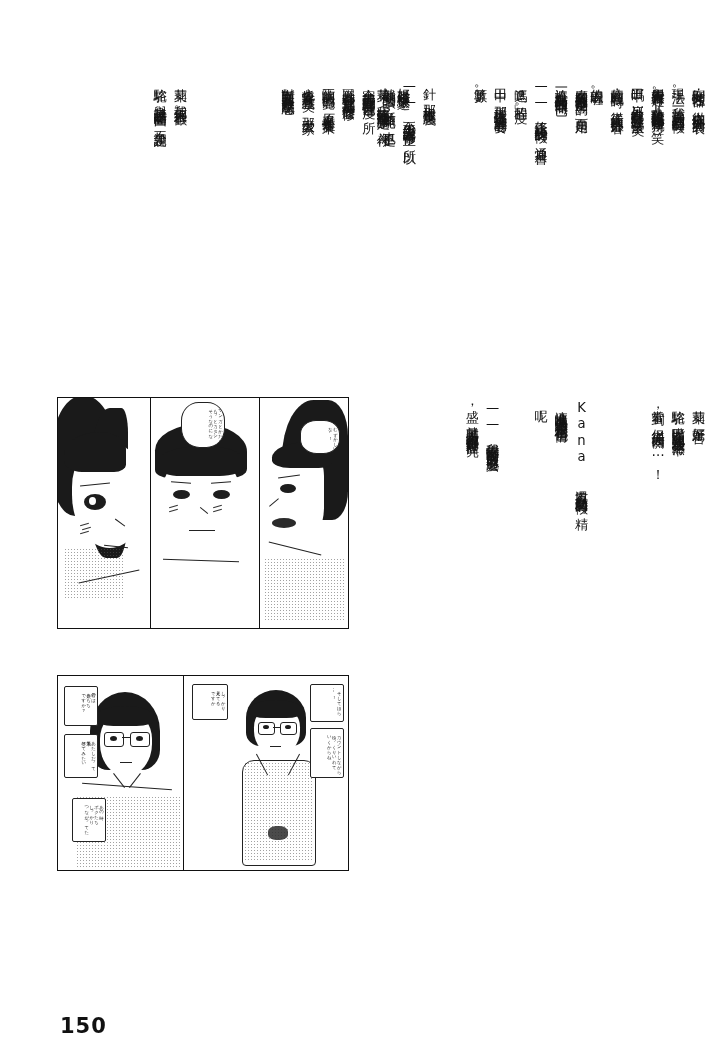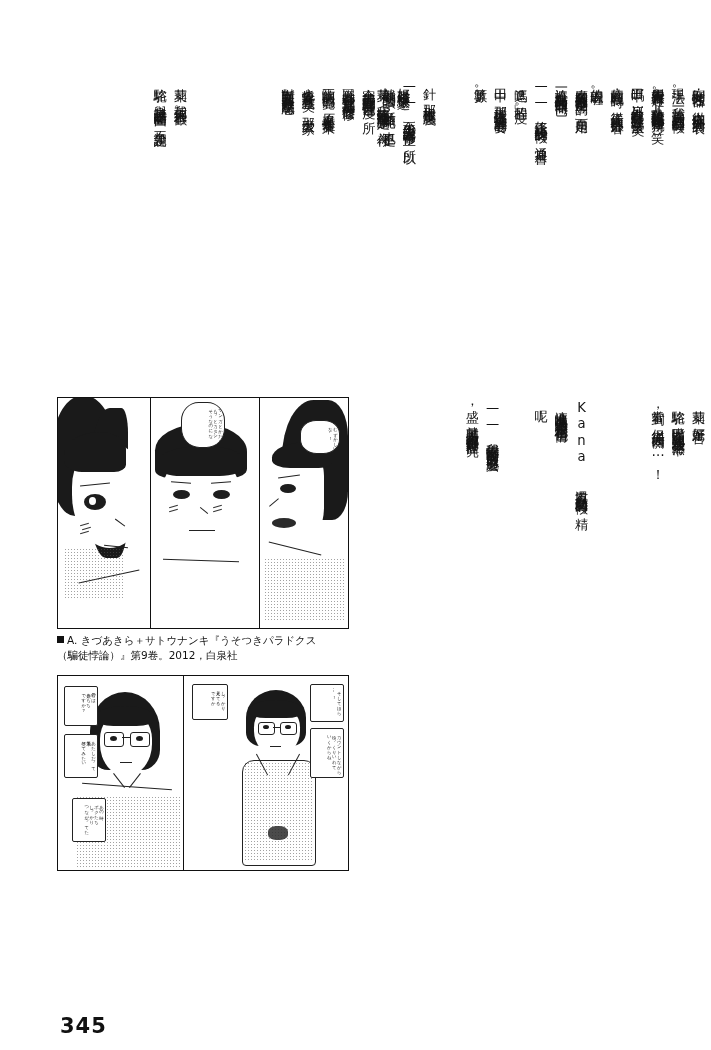--- a/index.html
+++ b/index.html
@@ -279,25 +279,20 @@
       <div class="ink" style="left:20px; top:86px; width:16px; height:9px; border-radius:50%;"></div>
       <div class="line" style="left:18px; top:78px; width:22px; transform:rotate(-8deg);"></div>
       <div class="line" style="left:8px; top:104px; width:12px; transform:rotate(-40deg);"></div>
       <div class="ink" style="left:12px; top:120px; width:24px; height:10px; border-radius:50%; background:#2a2a2a;"></div>
       <div class="line" style="left:8px; top:150px; width:54px; transform:rotate(14deg);"></div>
       <div class="screentone" style="left:4px; top:160px; width:80px; height:64px;"></div>
       <div class="bubble" style="left:40px; top:22px; width:40px; height:34px;">むずかしいな…！</div>
     </div>
   </div>
 
-  <div class="cap" id="cap-a">
-    <span class="sq"></span><span>A.</span>
-    <span>きづあきら＋サトウナンキ『うそつきパラドクス</span><br>
-    <span>（騙徒悖論）』第9卷。2012，白泉社</span>
-  </div>
 
   <div class="figure-b">
 
     <div class="mpanel" style="width:126px;">
       <div class="hair" style="left:32px; top:16px; width:70px; height:78px; border-radius:50% 50% 26% 26%;"></div>
       <div class="face" style="left:42px; top:36px; width:52px; height:64px; border-radius:44% 44% 52% 52%; border:none;"></div>
       <div class="hair" style="left:38px; top:30px; width:58px; height:20px; border-radius:50% 50% 30% 30%;"></div>
 
       <div style="position:absolute; left:46px; top:56px; width:18px; height:13px; border:1.2px solid #222; border-radius:3px; background:#fff;"></div>
       <div style="position:absolute; left:72px; top:56px; width:18px; height:13px; border:1.2px solid #222; border-radius:3px; background:#fff;"></div>
@@ -344,15 +339,15 @@
 ですか</div>
       <div class="bubble rect" style="left:126px; top:52px; width:34px; height:50px;">カウントしながら
 ゆっくりいれて
 いくからね</div>
       <div class="bubble rect" style="left:126px; top:8px; width:34px; height:38px;">そしてほら
 …！</div>
     </div>
   </div>
 
 
-  <div class="pageno">345</div>
+  <div class="pageno">150</div>
 
 </div>
 
 </body></html>

